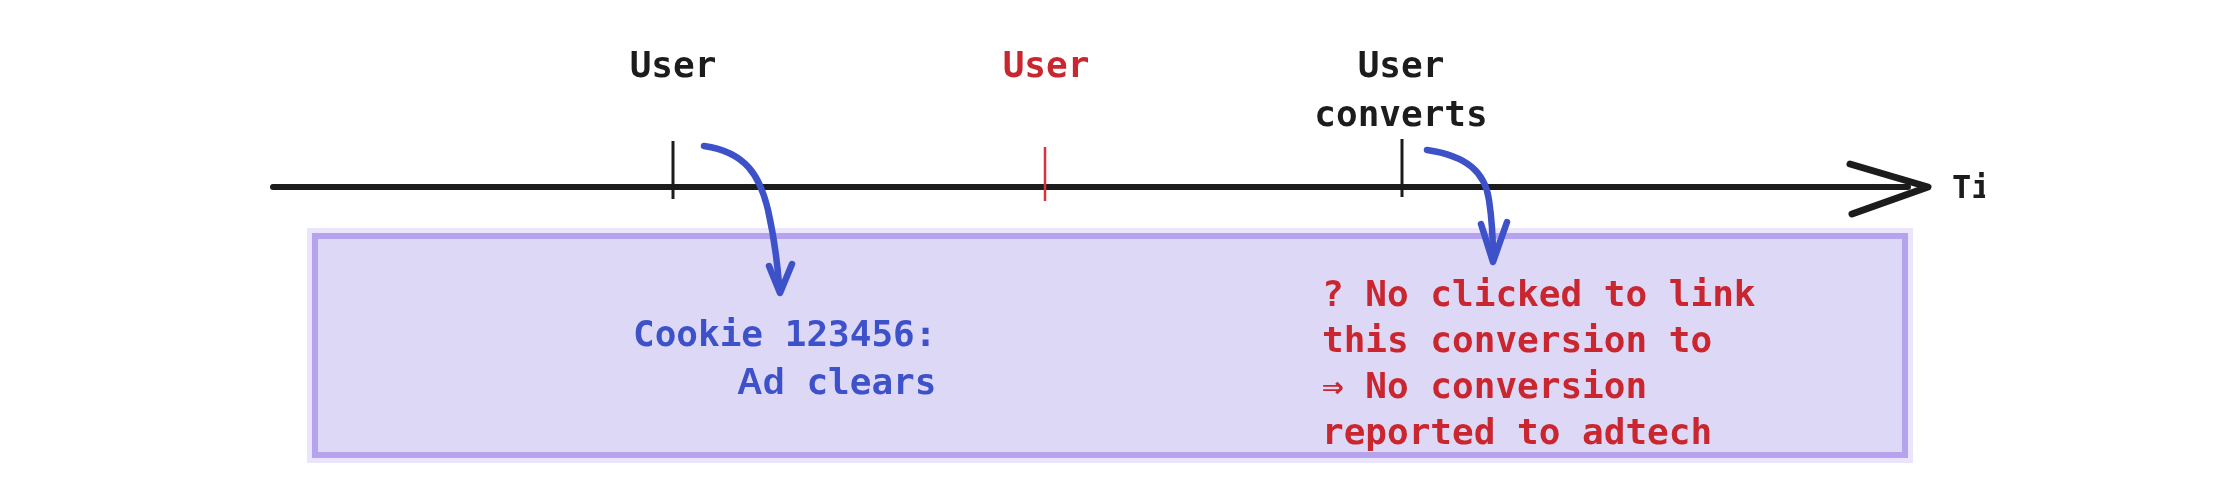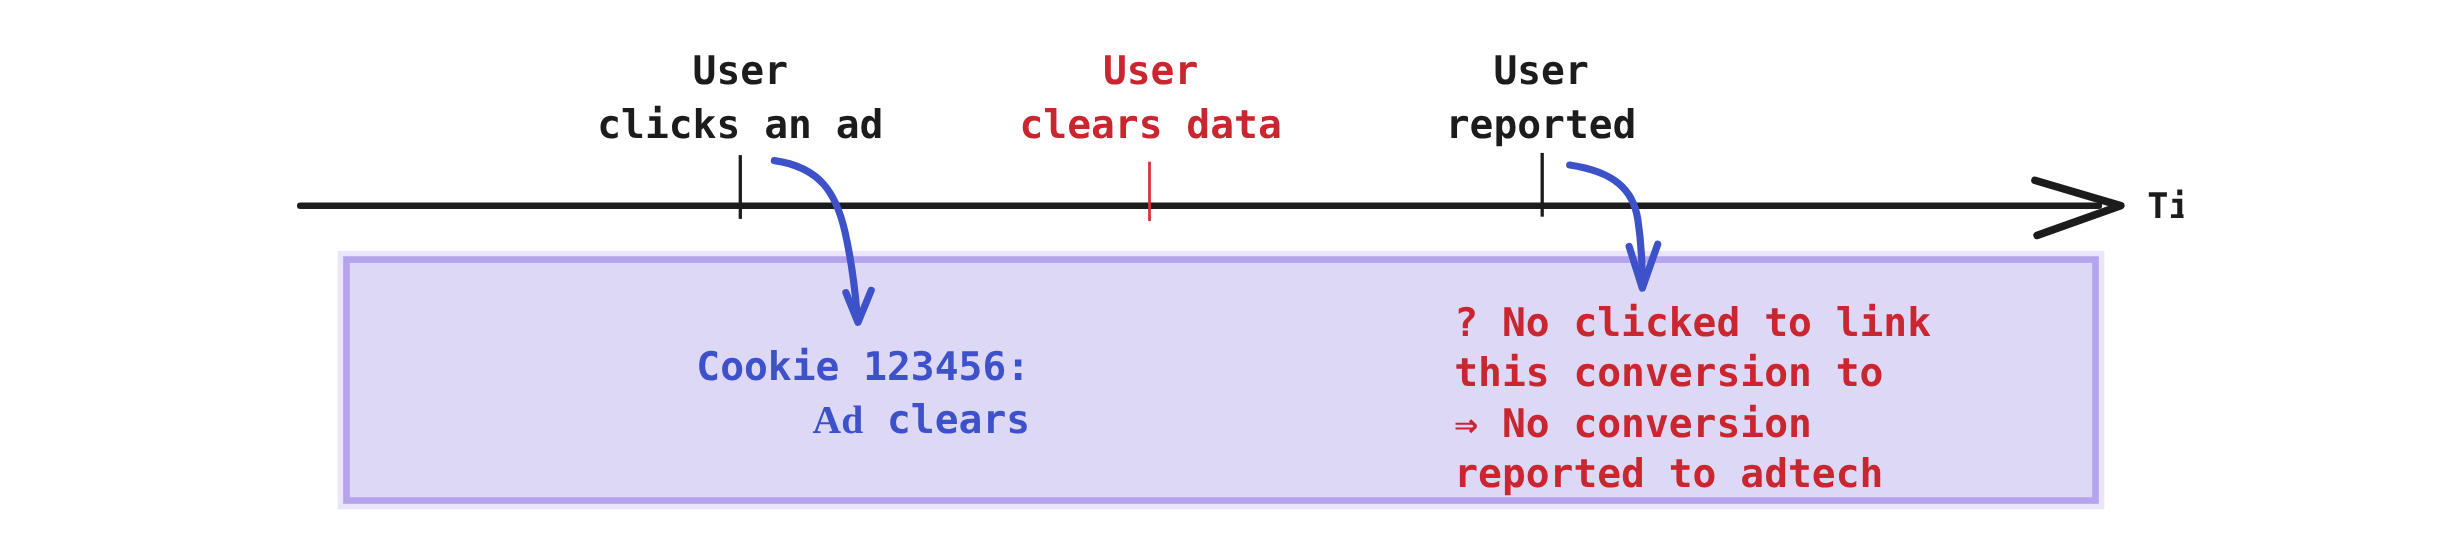--- a/index.html
+++ b/index.html
@@ -86,21 +86,21 @@
     position: absolute;
     left: 633px;
     top: 310px;
     font-size: 36px;
     line-height: 48px;
     color: var(--blue);
     white-space: nowrap;
     text-align: right;
   }
   .cookie-note .ad-sans {
-    font-family: Liberation Serif, serif;
+    font-family: Liberation Sans, sans-serif;
     font-weight: bold;
   }
 
   .no-cookie-note {
     position: absolute;
     left: 1322px;
     top: 271px;
     font-size: 36px;
     line-height: 46px;
     color: var(--red);
@@ -130,29 +130,27 @@
     </g>
 
     <g>
       <path class="blue-arrow" d="M1427 150 C1467 156 1485 172 1489 200 C1492 220 1493 242 1493 258"></path>
       <path class="blue-arrow" d="M1481 224 L1493 262 L1507 222"></path>
     </g>
   </svg>
 
   <div class="evt-label evt-clicks">
     <div>User</div>
-    <div>clicks an ad</div>
   </div>
   <div class="evt-label red evt-clears">
     <div>User</div>
-    <div>clears data</div>
   </div>
   <div class="evt-label evt-converts">
     <div>User</div>
-    <div>reported</div>
+    <div>converts</div>
   </div>
 
   <div class="time-label">Time</div>
 
 
   <div class="cookie-note">
     <div>Cookie 123456:</div>
     <div><span class="ad-sans">Ad</span> <span>clears</span></div>
   </div>
 

